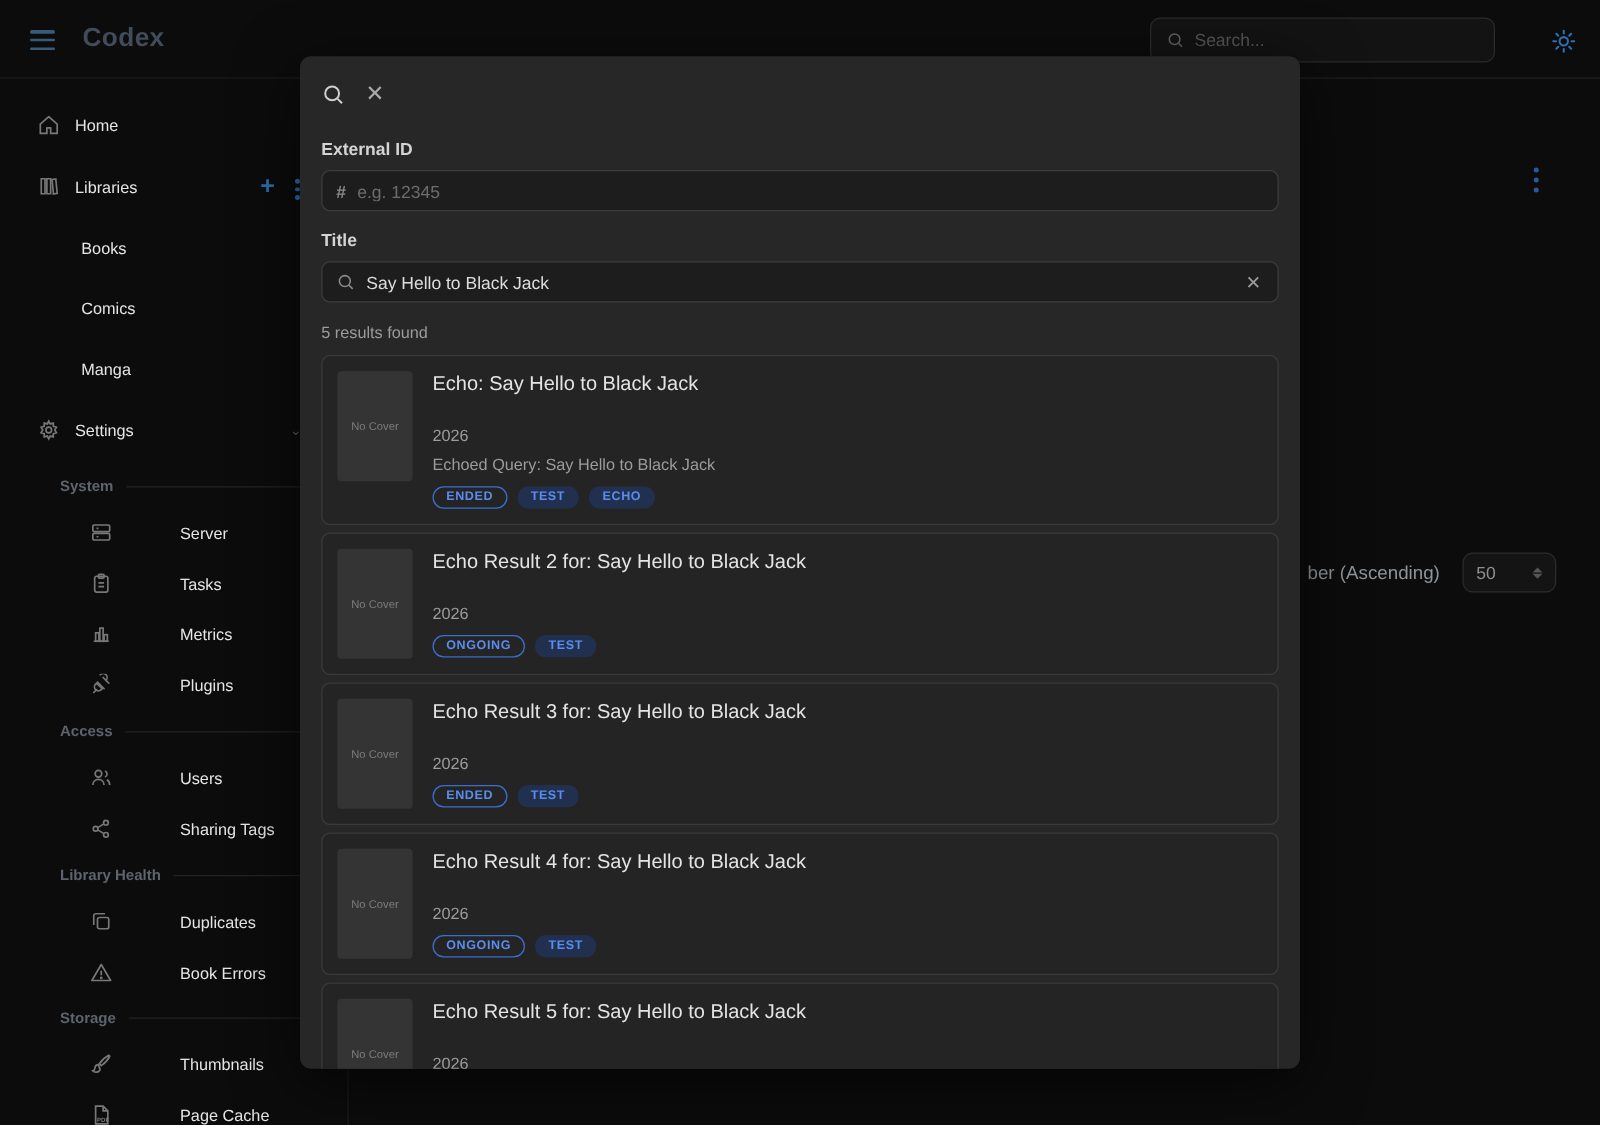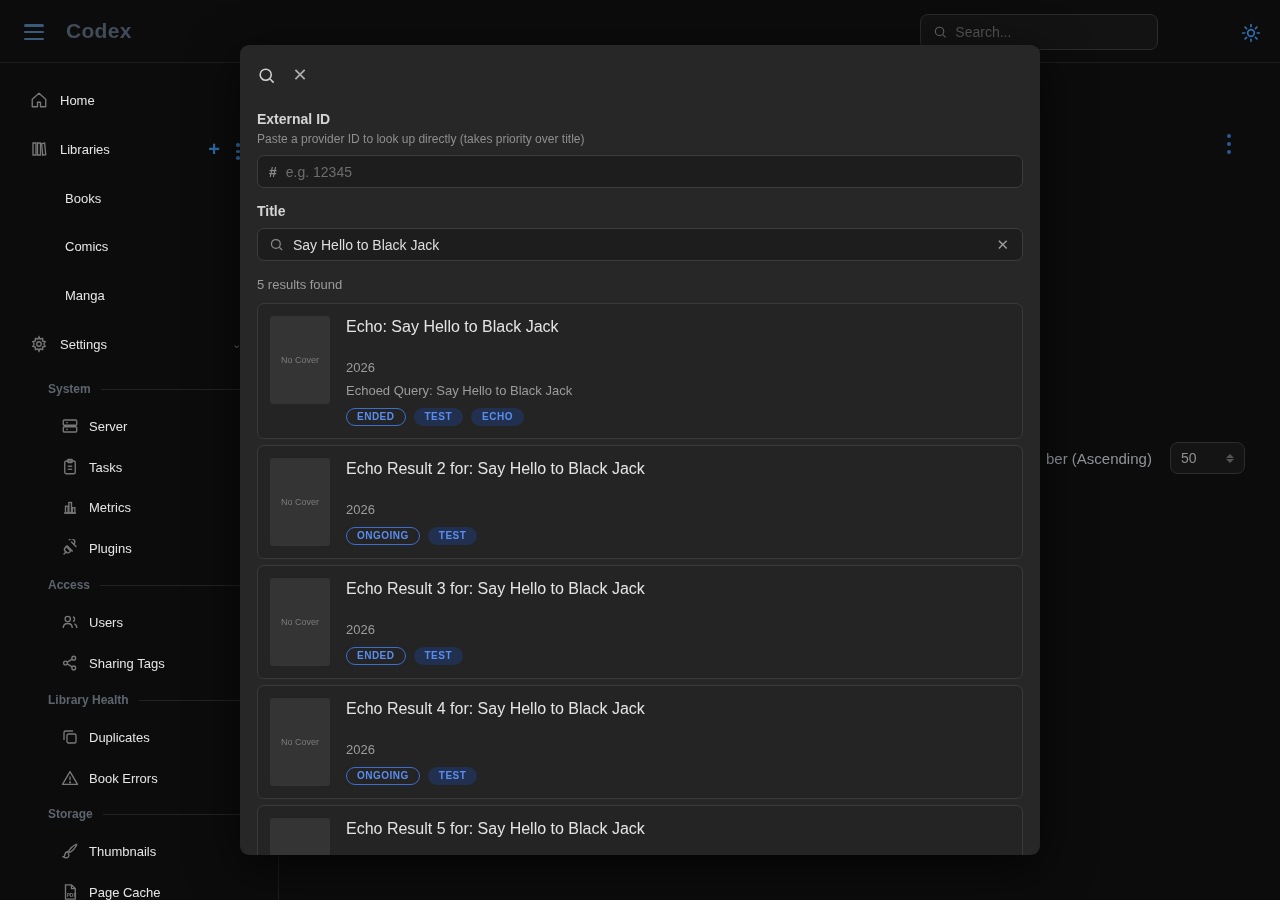--- a/index.html
+++ b/index.html
@@ -16,21 +16,21 @@
     position:absolute; top:0; left:0; width:1280px; height:63px;
     border-bottom:1px solid #1e1e1e;
     display:flex; align-items:center;
   }
   .hamburger { position:absolute; left:24px; top:24px; width:20px; height:16px;
     display:flex; flex-direction:column; justify-content:space-between; cursor:pointer; }
   .hamburger span { display:block; height:2.5px; border-radius:2px; background:#3a5a7a; }
   .app-logo { position:absolute; left:66px; top:19px; font-size:21px; font-weight:bold;
     color:#414b59; letter-spacing:0.3px; }
   .hdr-search {
-    position:absolute; left:920px; top:14px; width:238px; height:36px;
+    position:absolute; left:920px; top:14px; width:276px; height:36px;
     background:#131313; border:1px solid #2b2b2b; border-radius:8px;
     display:flex; align-items:center; padding:0 12px; gap:8px;
   }
   .hdr-search svg { stroke:#636363; }
   .hdr-search input {
     background:transparent; border:none; outline:none; color:#a8a8a8;
     font-size:14px; width:100%; font-family:inherit;
   }
   .hdr-search input::placeholder { color:#555; }
   .theme-toggle { position:absolute; left:1241px; top:23px; width:20px; height:20px;
@@ -39,21 +39,21 @@
   
   .sidebar {
     position:absolute; top:63px; left:0; width:279px; height:837px;
     border-right:1px solid #1d1d1d; background:#0c0c0c;
   }
   .srow { position:absolute; height:24px; display:flex; align-items:center; cursor:pointer; }
   .srow .sicon { width:18px; height:18px; color:#787878; flex:0 0 18px; }
   .srow .slabel { font-size:13px; color:#e5e5e5; }
   .srow.lvl1 { left:30px; } .srow.lvl1 .slabel { margin-left:12px; }
   .srow.lvl2 { left:65px; }
-  .srow.lvl3 { left:61px; } .srow.lvl3 .slabel { margin-left:10px; }
+  .srow.lvl3 { left:72px;gap:44px; } .srow.lvl3 .slabel { margin-left:10px; }
   .shdr { position:absolute; left:48px; right:28px; height:16px;
     display:flex; align-items:center; gap:10px; }
   .shdr .shdr-label { font-size:12px; font-weight:bold; color:#5d646d; white-space:nowrap; }
   .shdr .shdr-line { flex:1; height:1px; background:#232323; }
   .plus-btn { position:absolute; left:205px; color:#2e6cac; font-size:20px; line-height:18px;
     width:18px; height:18px; text-align:center; cursor:pointer; font-weight:bold; }
   .kebab-mini { position:absolute; left:236px; width:4px; display:flex; flex-direction:column; gap:3px; }
   .kebab-mini i { width:3.5px; height:3.5px; border-radius:50%; background:#2e6cac; }
   .chev-mini { position:absolute; left:232px; color:#5a646f; font-size:11px; }
 
@@ -329,21 +329,20 @@
 
   <div class="modal-head">
     <svg width="19" height="19" viewBox="0 0 24 24" fill="none" stroke-width="2">
         <circle cx="11" cy="11" r="7"></circle>
         <line x1="16.5" y1="16.5" x2="21" y2="21"></line>
       </svg>
     <div class="modal-close">✕</div>
   </div>
 
   <div class="field-label">External ID</div>
-  <div class="field-desc">Paste a provider ID to look up directly (takes priority over title)</div>
   <div class="text-input">
     <span class="lead">#</span>
     <input type="text" placeholder="e.g. 12345" style="">
   </div>
 
   <div class="field-label title-label">Title</div>
   <div class="text-input">
     <svg width="15" height="15" viewBox="0 0 24 24" fill="none" stroke-width="2">
         <circle cx="11" cy="11" r="7"></circle>
         <line x1="16.5" y1="16.5" x2="21" y2="21"></line>

